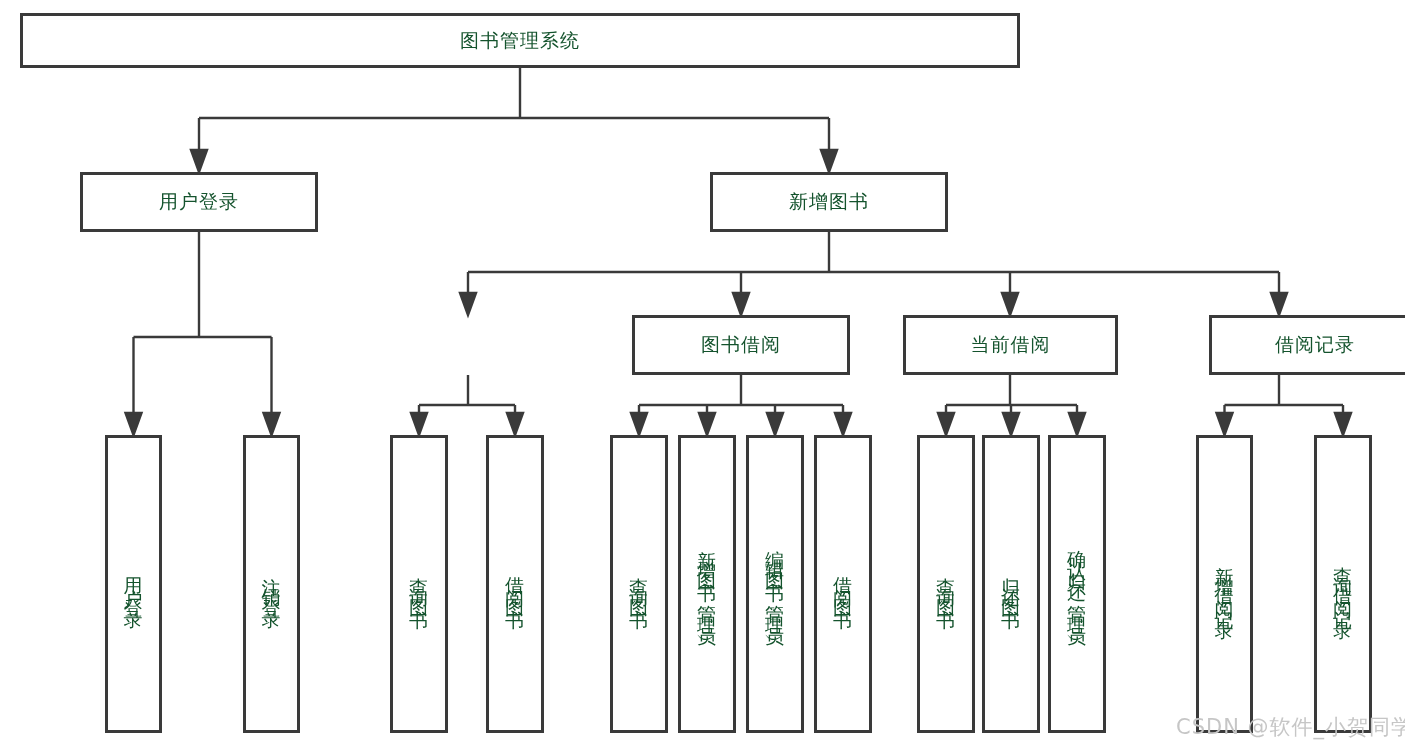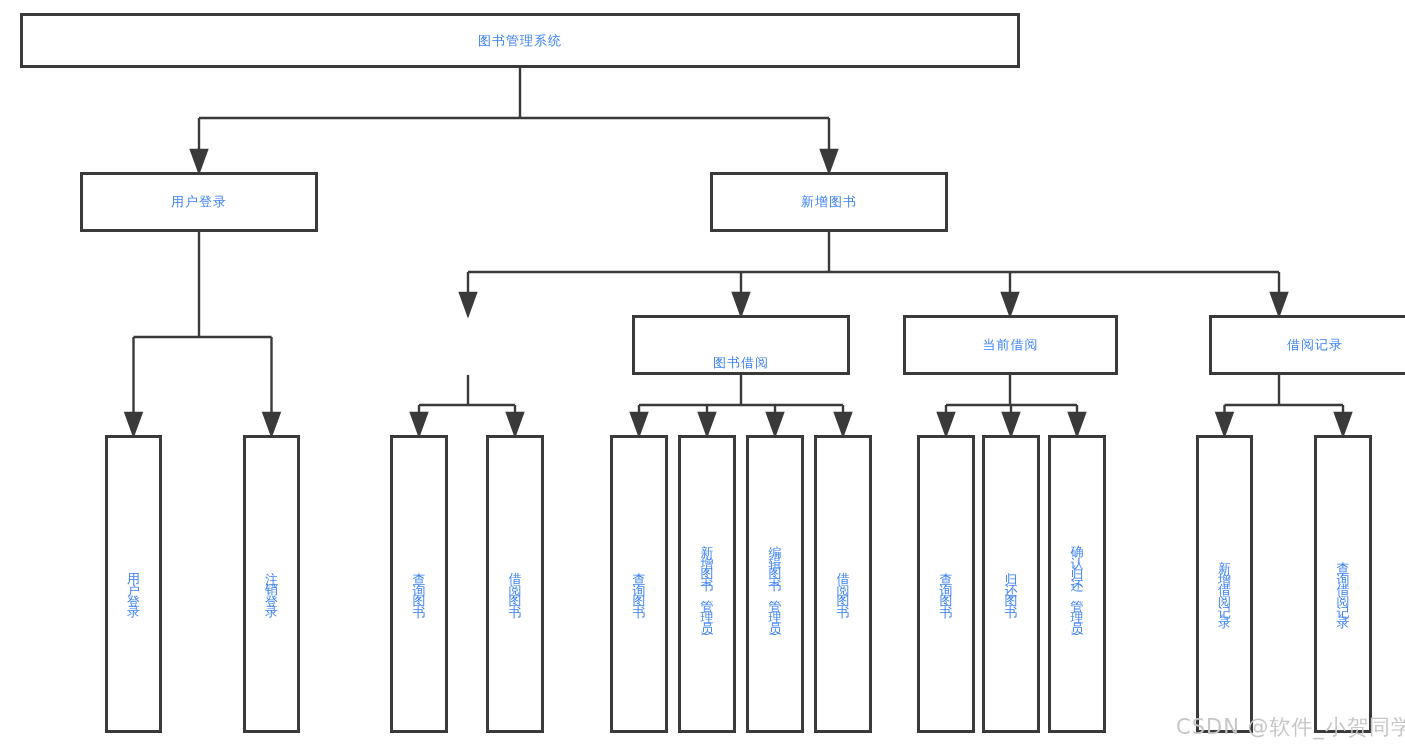--- a/index.html
+++ b/index.html
@@ -15,25 +15,25 @@
     position: absolute;
     left: 0; top: 0;
     width: 1405px; height: 747px;
     z-index: 1;
   }
   .node {
     position: absolute;
     box-sizing: border-box;
     border: 3px solid #3a3a3a;
     background: #ffffff;
-    color: #3b82f6;
+    color: #14532d;
     display: flex;
     align-items: center;
     justify-content: center;
-    font-size: 13px;
+    font-size: 19px;
     z-index: 2;
     letter-spacing: 1px;
   }
   .vnode span {
     writing-mode: vertical-rl;
     text-orientation: mixed;
     letter-spacing: 11px;
     line-height: 1;
   }
   .watermark {
@@ -44,21 +44,21 @@
     font-size: 21px;
     color: #c6c6c6;
     letter-spacing: 1px;
     white-space: nowrap;
   }
   
   .n-root   { left: 20px;   top: 13px;  width: 1000px; height: 55px; }
   .n-l2a    { left: 80px;   top: 172px; width: 238px;  height: 60px; }
   .n-l2b    { left: 710px;  top: 172px; width: 238px;  height: 60px; }
   .n-l3a    { left: 362px;  top: 315px; width: 213px;  height: 60px; }
-  .n-l3b    { left: 632px;  top: 315px; width: 218px;  height: 60px; align-items: flex-end; }
+  .n-l3b    { left: 632px;  top: 315px; width: 218px;  height: 60px; }
   .n-l3c    { left: 903px;  top: 315px; width: 215px;  height: 60px; text-align: right; }
   .n-l3d    { left: 1173px; top: 315px; width: 212px;  height: 60px; margin-left: 36px; }
   .leaf     { top: 435px; height: 298px; }
   .n-leaf1  { left: 105px;  width: 57px; }
   .n-leaf2  { left: 243px;  width: 57px; }
   .n-leaf3  { left: 390px;  width: 58px; }
   .n-leaf4  { left: 486px;  width: 58px; }
   .n-leaf5  { left: 610px;  width: 58px; }
   .n-leaf6  { left: 678px;  width: 58px; }
   .n-leaf7  { left: 746px;  width: 58px; }

